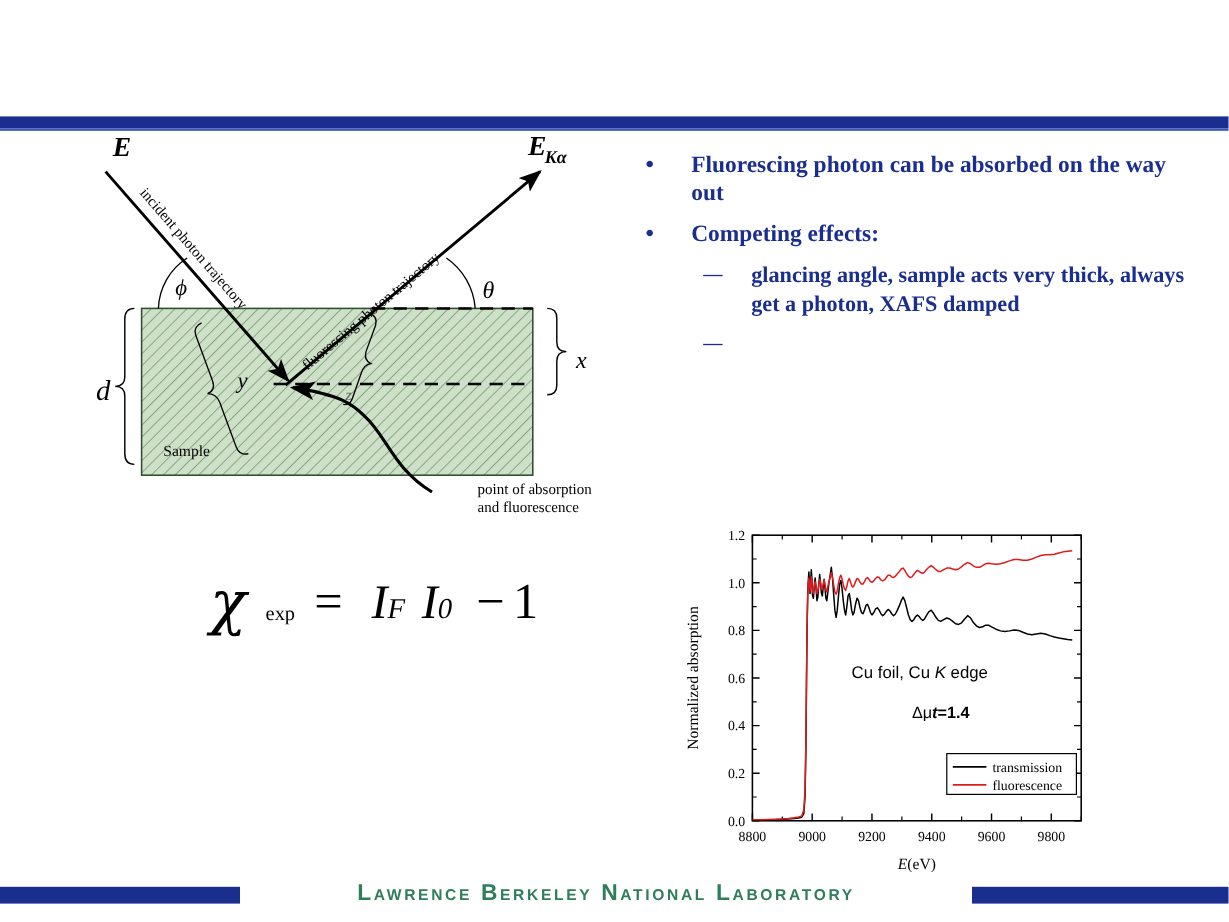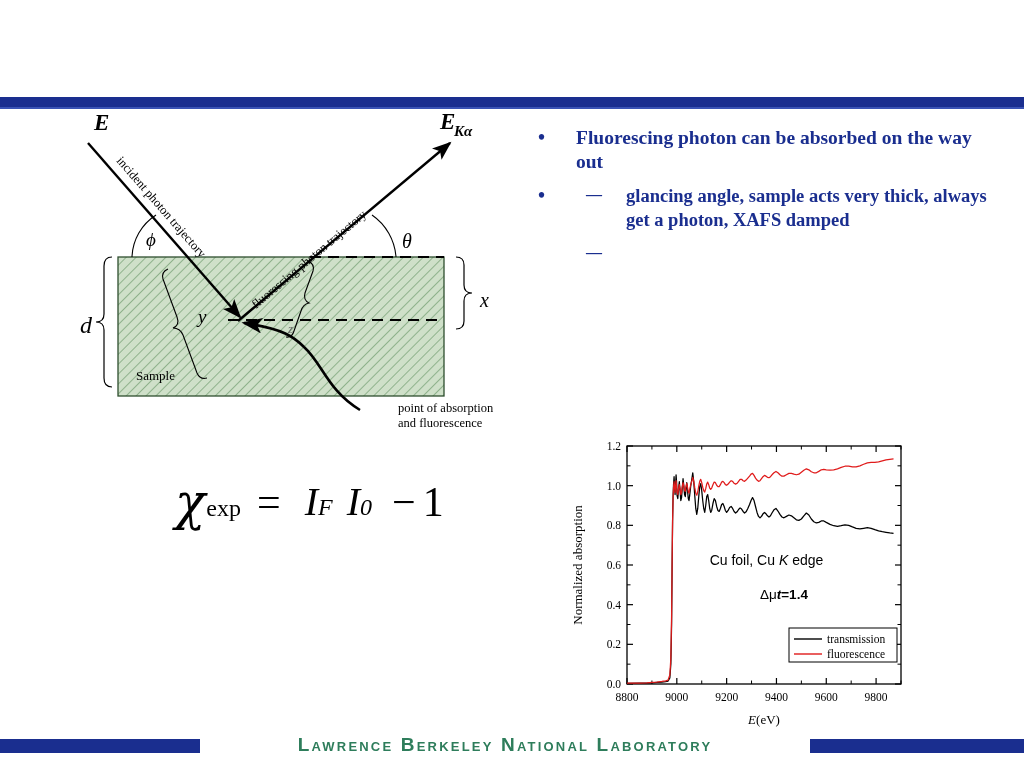--- a/index.html
+++ b/index.html
@@ -104,24 +104,24 @@
     color: #000;
     white-space: nowrap;
   }
   .eq-row { display: inline-flex; align-items: center; }
   .chi {
     font-size: 50px;
     font-style: italic;
     font-family: "DejaVu Serif", serif;
   }
   .chi-sub {
-    font-size: 24px;
+    font-size: 17px;
     align-self: flex-end;
     padding-bottom: 9px;
-    margin-left: 1px;
+    margin-left: 16px;
   }
   .eq-eq { font-size: 42px; margin: 0 13px 0 16px; }
   .frac {
     display: inline-flex;
     flex-direction: row;
     align-items: center;
     vertical-align: middle;
     margin: 0 4px;
   }
   .frac .num, .frac .den {
@@ -232,20 +232,21 @@
     </svg>
   </div>
 
   <div class="bullets">
     <div class="b1">
       <span class="dot">•</span>
       <span>Fluorescing photon can be absorbed on the way out</span>
     </div>
     <div class="b1">
       <span class="dot">•</span>
+      <span>Competing effects:</span>
     </div>
     <div class="b2">
       <span class="dash">—</span>
       <span>glancing angle, sample acts very thick, always get a photon, XAFS damped</span>
     </div>
     <div class="b2">
       <span class="dash">—</span>
     </div>
   </div>
 

